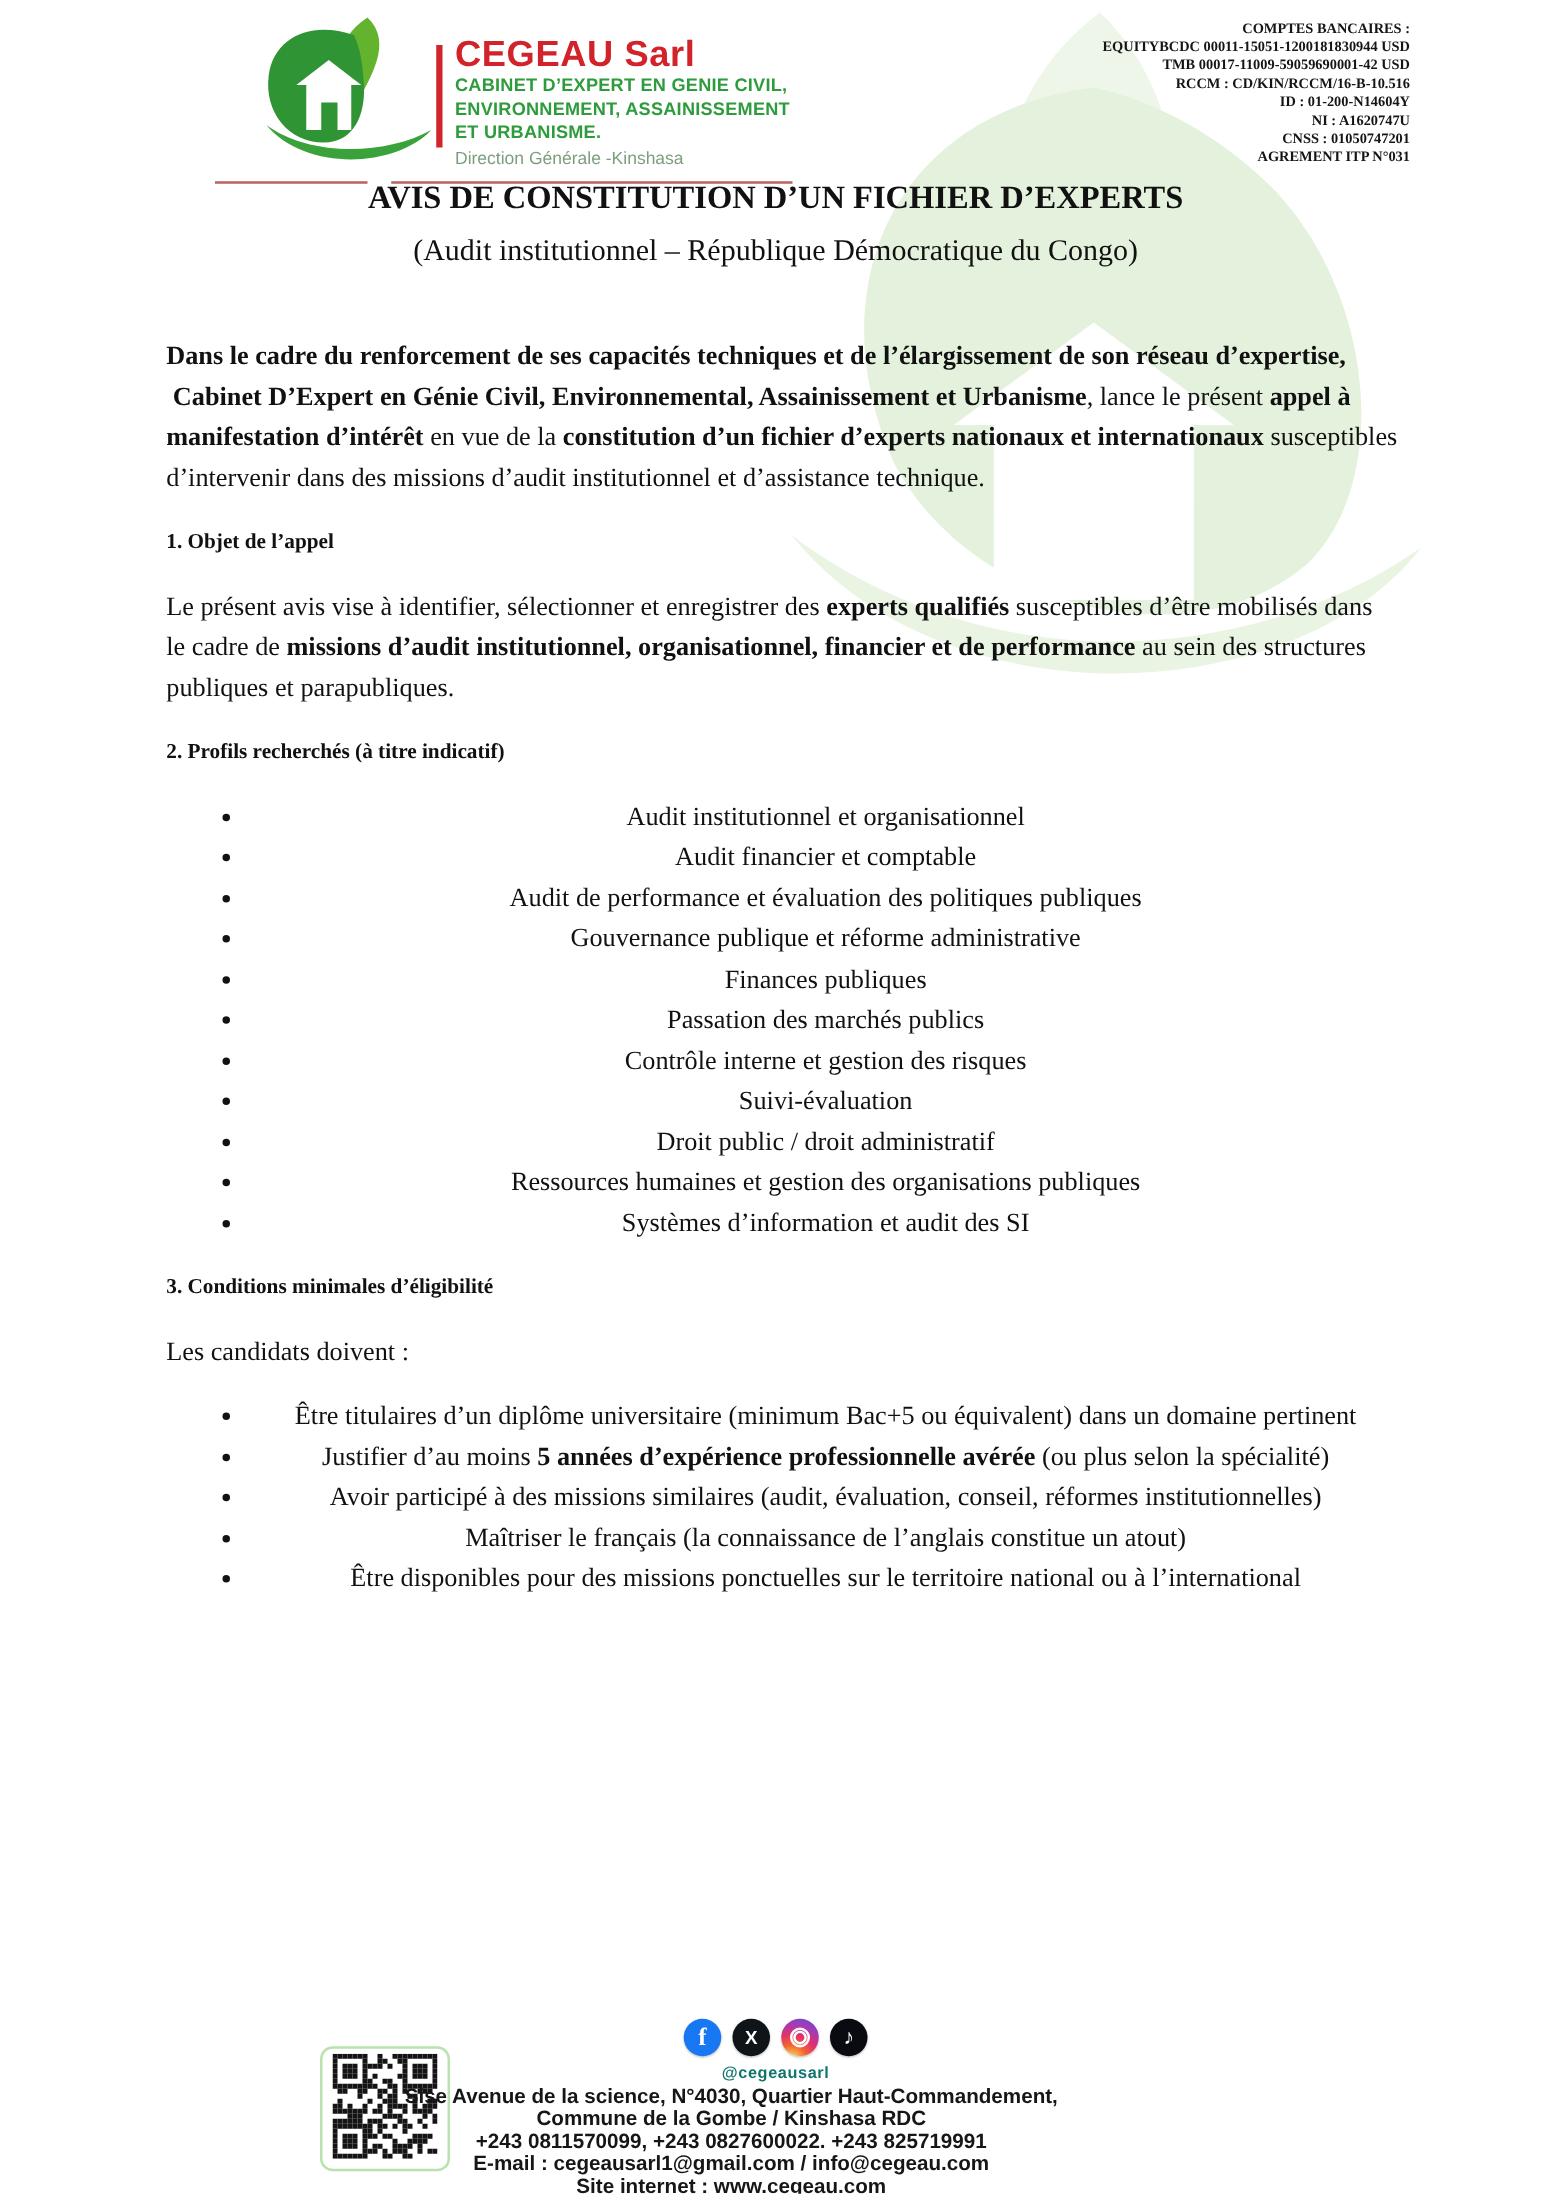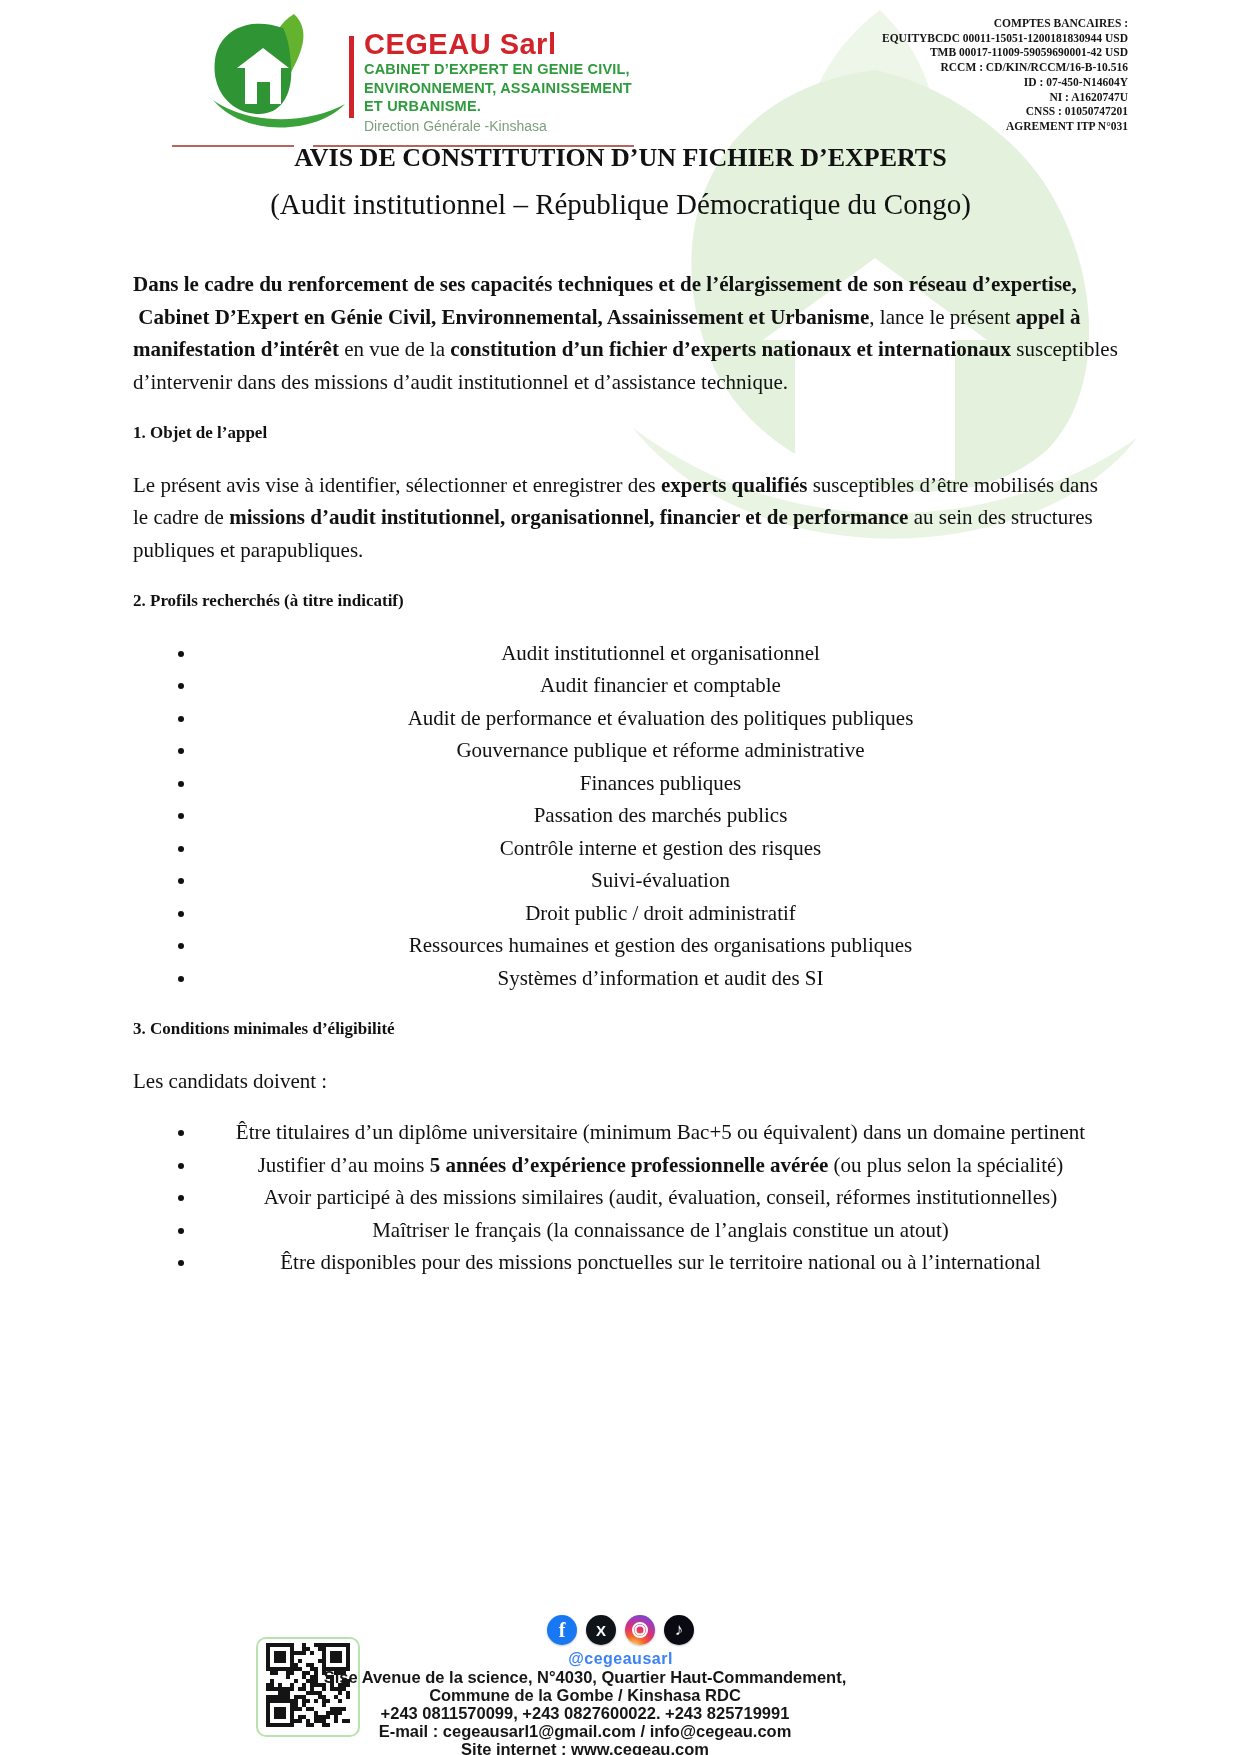--- a/index.html
+++ b/index.html
@@ -23,41 +23,41 @@
   .brand-line{font-size:14.5px;font-weight:bold;color:var(--brand-green);line-height:18.5px;letter-spacing:.2px;}
   .brand-loc{font-size:14px;color:#7d9e7d;margin-top:2px;}
   #registry{position:absolute;right:113px;top:16px;text-align:right;z-index:1;
     font-weight:bold;font-size:11.5px;line-height:14.7px;color:#151515;}
   .red-rule{position:absolute;top:145px;height:2px;background:var(--rule-red);z-index:1;}
   #rule-a{left:172px;width:122px;}
   #rule-b{left:313px;width:321px;}
   
   #doc-title{position:absolute;left:0;right:0;top:143px;text-align:center;
     font-size:26px;font-weight:bold;z-index:1;}
-  #doc-subtitle{position:absolute;left:0;right:0;top:188px;text-align:center;font-size:29px;z-index:1;}
+  #doc-subtitle{position:absolute;left:0;right:0;top:188px;text-align:center;font-size:24px;z-index:1;}
   #doc-body{position:absolute;left:133px;top:268px;width:985px;z-index:1;
     font-size:21px;line-height:32.5px;}
   #doc-body p{margin:0 0 19px;white-space:pre-wrap;}
   #doc-body h2{font-size:17px;line-height:32.5px;margin:10px 0 19px;font-weight:bold;}
   #doc-body ul{margin:0 0 19px;padding-left:64px;text-align:center;}
   #doc-body li{padding-left:6px;}
   .b{font-weight:bold;}
   
   #social-row{position:absolute;top:1615px;left:0;right:0;display:flex;justify-content:center;gap:9px;z-index:1;}
   .sicon{width:30px;height:30px;border-radius:50%;position:relative;display:flex;align-items:center;justify-content:center;
     font-family:"Liberation Sans",sans-serif;font-weight:bold;color:#fff;box-shadow:0 1px 2px rgba(0,0,0,.25);}
   .sicon.fb{background:#1877f2;font-family:"Liberation Serif",serif;font-size:20px;}
   .sicon.xx{background:#0f1419;font-size:15px;}
   .sicon.ig{background:radial-gradient(circle at 28% 110%, #fdca5c 8%, #f2662e 30%, #e1306c 52%, #a23bb8 74%, #5a4fd2 96%);}
   .sicon.ig::before{content:"";position:absolute;inset:7px;border:2px solid #fff;border-radius:9px;}
   .sicon.ig::after{content:"";position:absolute;width:7px;height:7px;border:2px solid #fff;border-radius:50%;
     left:50%;top:50%;transform:translate(-50%,-50%);}
   .sicon.tt{background:#0a0a12;font-size:17px;}
   #handle{position:absolute;top:1650px;left:0;right:0;text-align:center;z-index:1;
-    font-family:"Liberation Sans",sans-serif;font-weight:bold;font-size:16px;color:#3b82f6;letter-spacing:.5px;}
+    font-family:"Liberation Sans",sans-serif;font-weight:bold;font-size:13px;color:#0f766e;letter-spacing:.5px;}
   #qr-wrap{position:absolute;left:256px;top:1637px;width:100px;height:96px;border:2px solid #b9e2ae;border-radius:10px;
     display:flex;align-items:center;justify-content:center;background:#fff;z-index:1;}
   #footer-text{position:absolute;left:235px;top:1668px;width:700px;text-align:center;z-index:1;
     font-family:"Liberation Sans",sans-serif;font-weight:bold;font-size:16.5px;line-height:18px;color:#161616;}
 </style>
 </head>
 <body>
 
 <svg id="watermark" viewBox="0 0 585 545" aria-hidden="true">
   <path d="M305,2 C185,92 212,262 280,382 C332,300 425,118 305,2 Z" fill="#eef6e9"></path>
@@ -82,21 +82,21 @@
       <div class="brand-line">ET URBANISME.</div>
     </div>
   <div class="brand-loc">Direction Générale -Kinshasa</div>
 </div>
 <div id="registry">
   <div class="reg-line">COMPTES BANCAIRES :</div>
   <div id="registry-lines">
       <div class="reg-line">EQUITYBCDC 00011-15051-1200181830944 USD</div>
       <div class="reg-line">TMB 00017-11009-59059690001-42 USD</div>
       <div class="reg-line">RCCM : CD/KIN/RCCM/16-B-10.516</div>
-      <div class="reg-line">ID : 07-450-N14604Y</div>
+      <div class="reg-line">ID : 01-200-N14604Y</div>
       <div class="reg-line">NI : A1620747U</div>
       <div class="reg-line">CNSS : 01050747201</div>
       <div class="reg-line">AGREMENT ITP N°031</div>
     </div>
 </div>
 <div id="rule-a" class="red-rule"></div>
 <div id="rule-b" class="red-rule"></div>
 
 <div id="doc-title">AVIS DE CONSTITUTION D’UN FICHIER D’EXPERTS</div>
 <div id="doc-subtitle">(Audit institutionnel – République Démocratique du Congo)</div>

